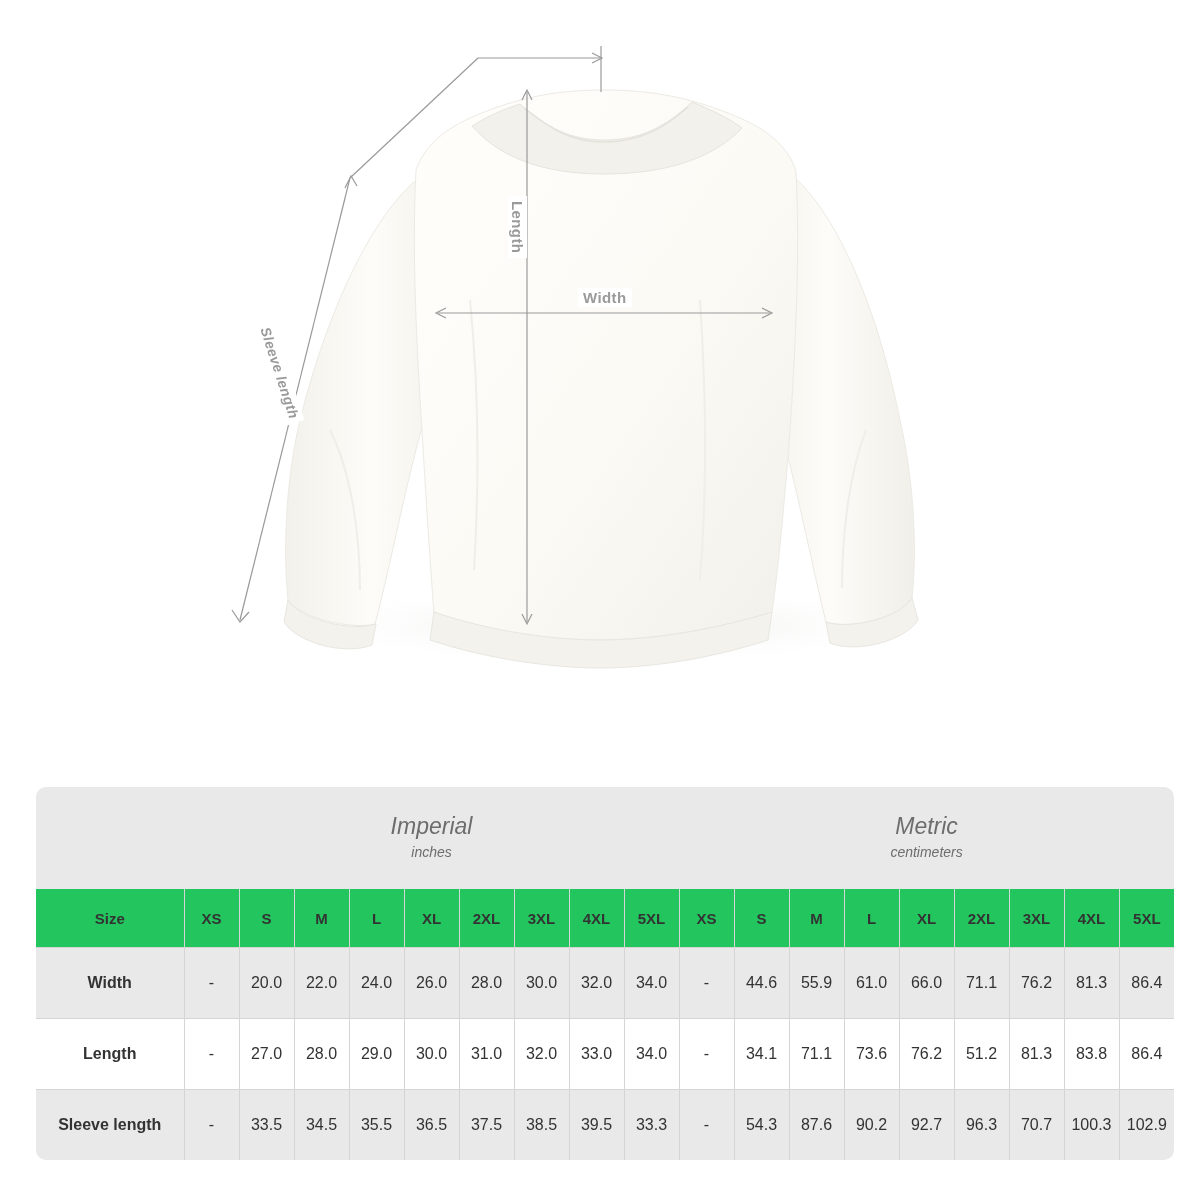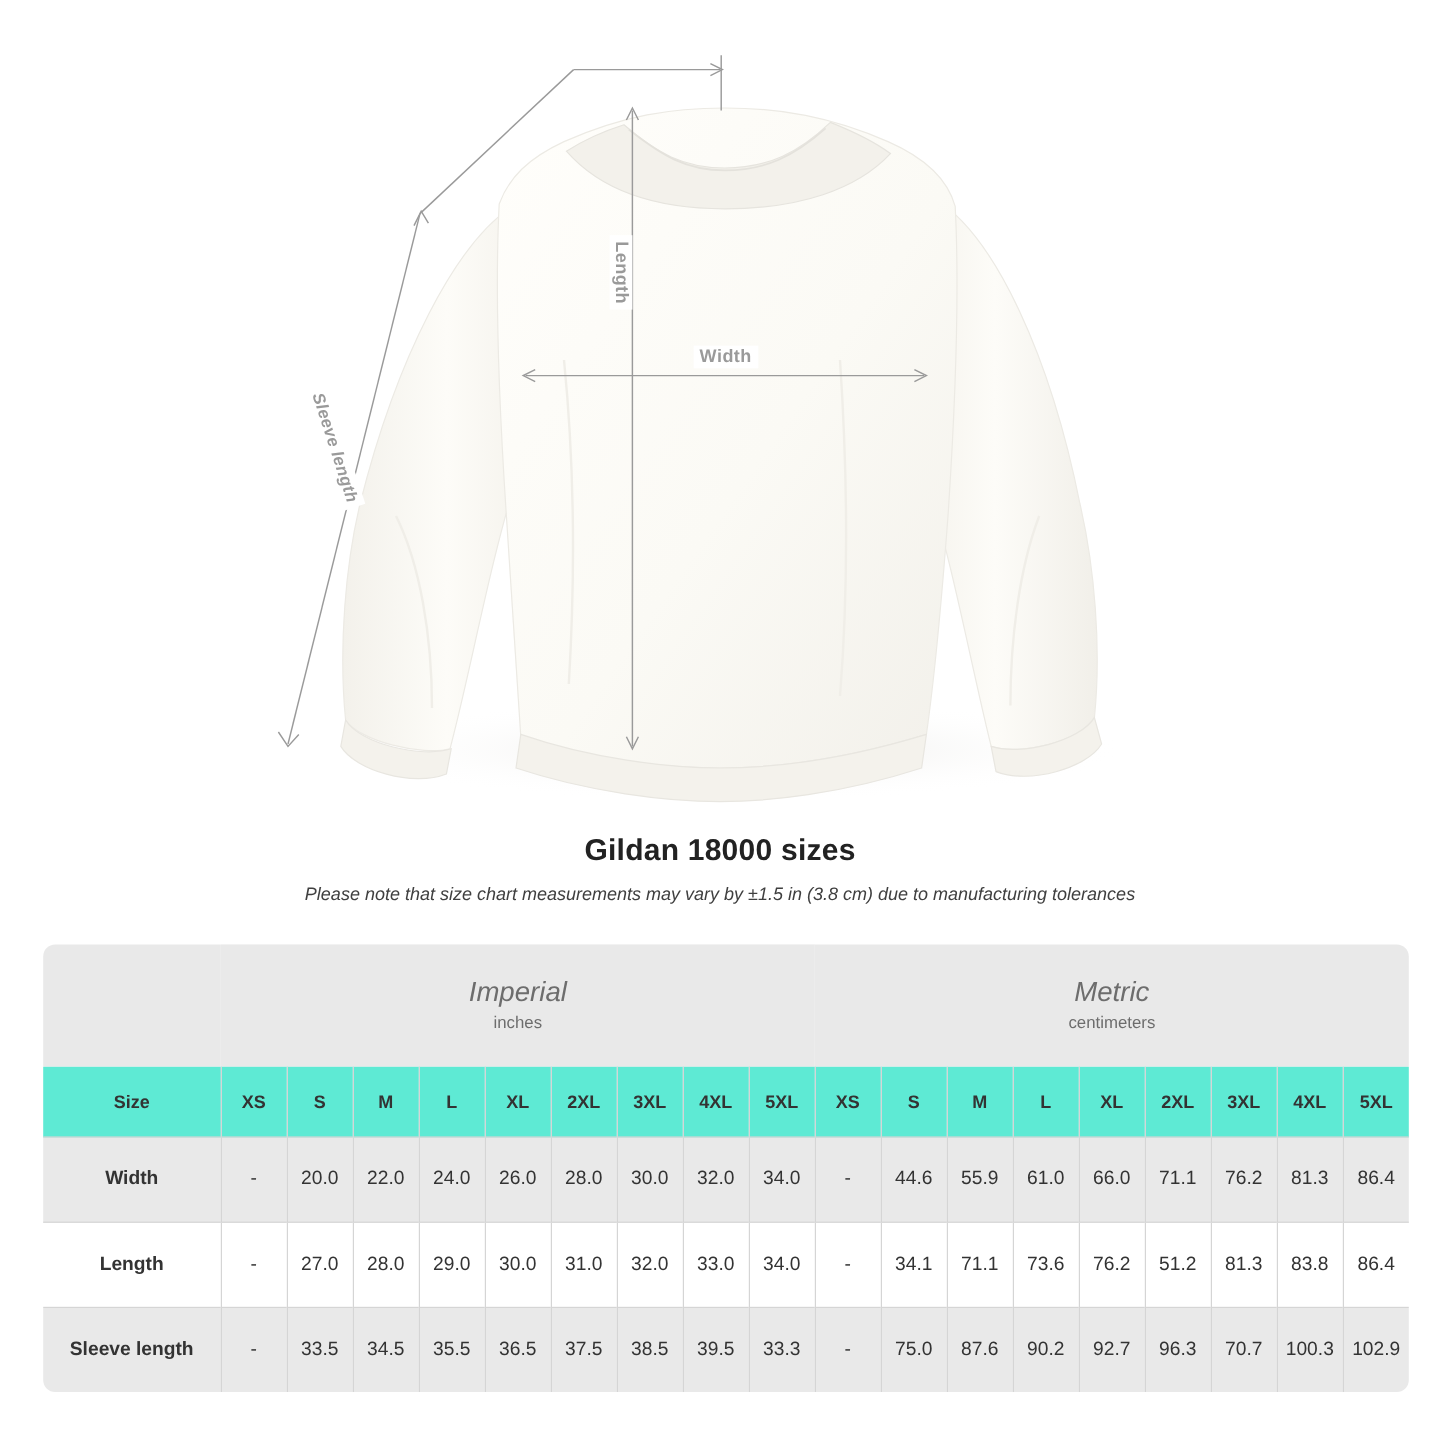--- a/index.html
+++ b/index.html
@@ -113,36 +113,37 @@
   }
   .unit-name {
     font-size: 23px;
     font-weight: normal;
     font-style: italic;
     color: #6d6d6d;
     line-height: 1.25;
   }
   .unit-sub {
     font-size: 14px;
+    font-style: italic;
     color: #6d6d6d;
     line-height: 1.6;
   }
   .unit-row td.rounded-left {
     border-top-left-radius: 10px;
   }
   .unit-row td.rounded-right {
     border-top-right-radius: 10px;
   }
 
   .hdr-row td {
     height: 56px;
     font-size: 15px;
     font-weight: bold;
     color: #333333;
-    background: #5eead4;
+    background: #22c55e;
   }
   .hdr-row td.rowhead {
     font-size: 15px;
     font-weight: bold;
     color: #333333;
   }
 
   .data-row td {
     height: 68px;
     font-size: 16px;
@@ -252,24 +253,20 @@
           <line x1="601" y1="46" x2="601" y2="92"></line>
         </g>
       </svg>
 
       <div class="dim-label width-label">Width</div>
       <div class="dim-label length-label">Length</div>
       <div class="dim-label sleeve-label">Sleeve length</div>
     </div>
   </div>
 
-  <div class="title-block">
-    <h1 class="chart-title">Gildan 18000 sizes</h1>
-    <p class="chart-note">Please note that size chart measurements may vary by ±1.5 in (3.8 cm) due to manufacturing tolerances</p>
-  </div>
 
   <div class="table-wrap">
     <table class="size-table">
       <colgroup>
         <col style="width:148px">
         <col style="width:55px">
           <col style="width:55px">
           <col style="width:55px">
           <col style="width:55px">
         <col style="width:55px">
@@ -372,21 +369,21 @@
           <td class="vsep hsep-top">-</td>
           <td class="vsep hsep-top">33.5</td>
           <td class="vsep hsep-top">34.5</td>
           <td class="vsep hsep-top">35.5</td>
           <td class="vsep hsep-top">36.5</td>
           <td class="vsep hsep-top">37.5</td>
           <td class="vsep hsep-top">38.5</td>
           <td class="vsep hsep-top">39.5</td>
           <td class="vsep hsep-top">33.3</td>
           <td class="vsep hsep-top">-</td>
-          <td class="vsep hsep-top">75.0</td>
+          <td class="vsep hsep-top">54.3</td>
           <td class="vsep hsep-top">87.6</td>
           <td class="vsep hsep-top">90.2</td>
           <td class="vsep hsep-top">92.7</td>
           <td class="vsep hsep-top">96.3</td>
           <td class="vsep hsep-top">70.7</td>
           <td class="vsep hsep-top">100.3</td>
           <td class="vsep hsep-top rounded-right">102.9</td>
         </tr>
       </tbody>
     </table>

